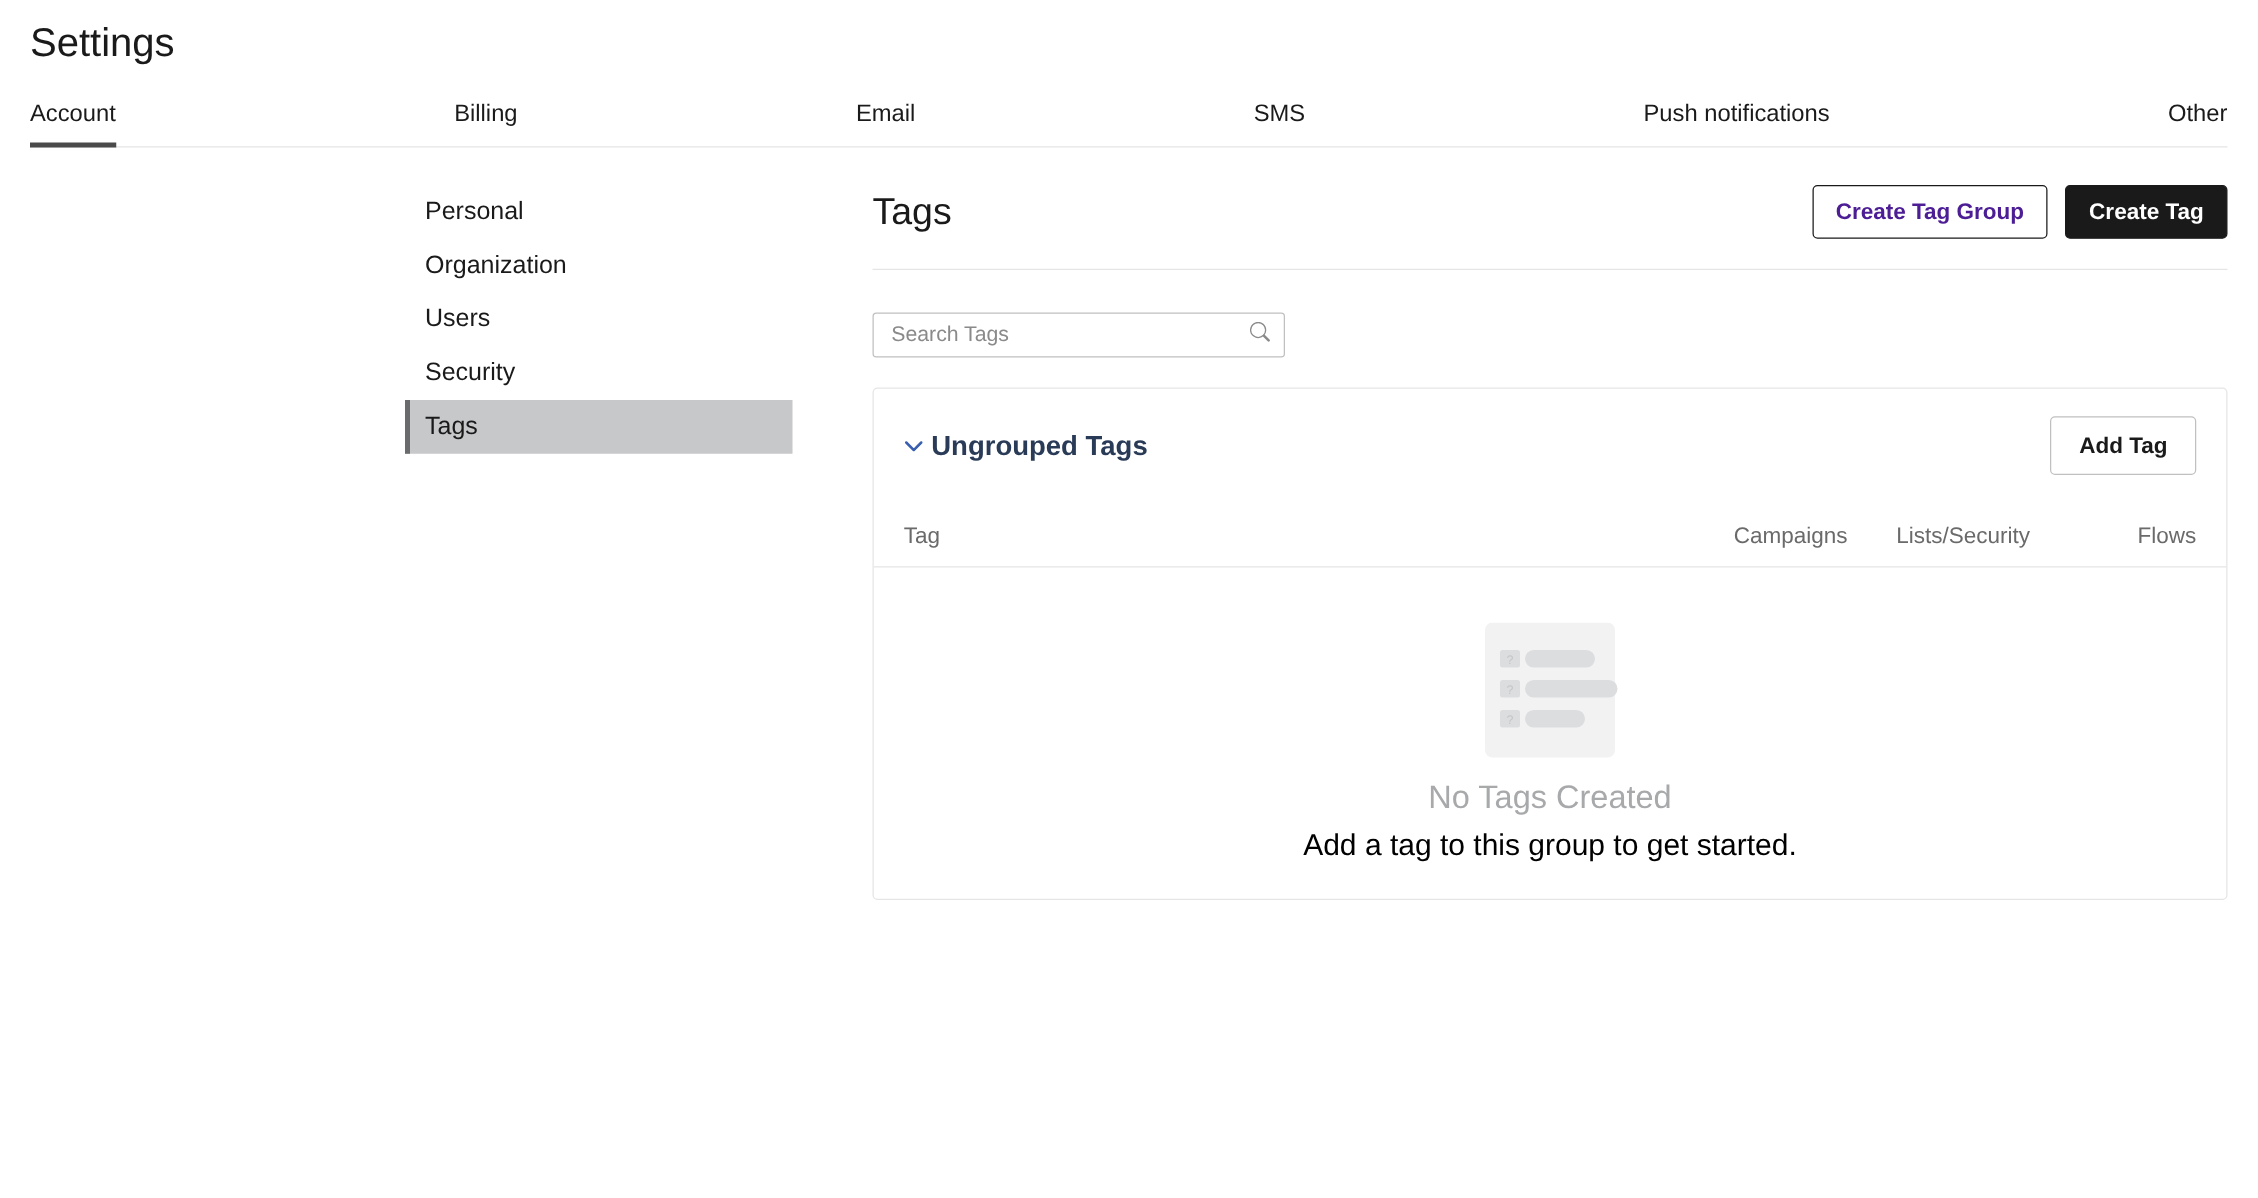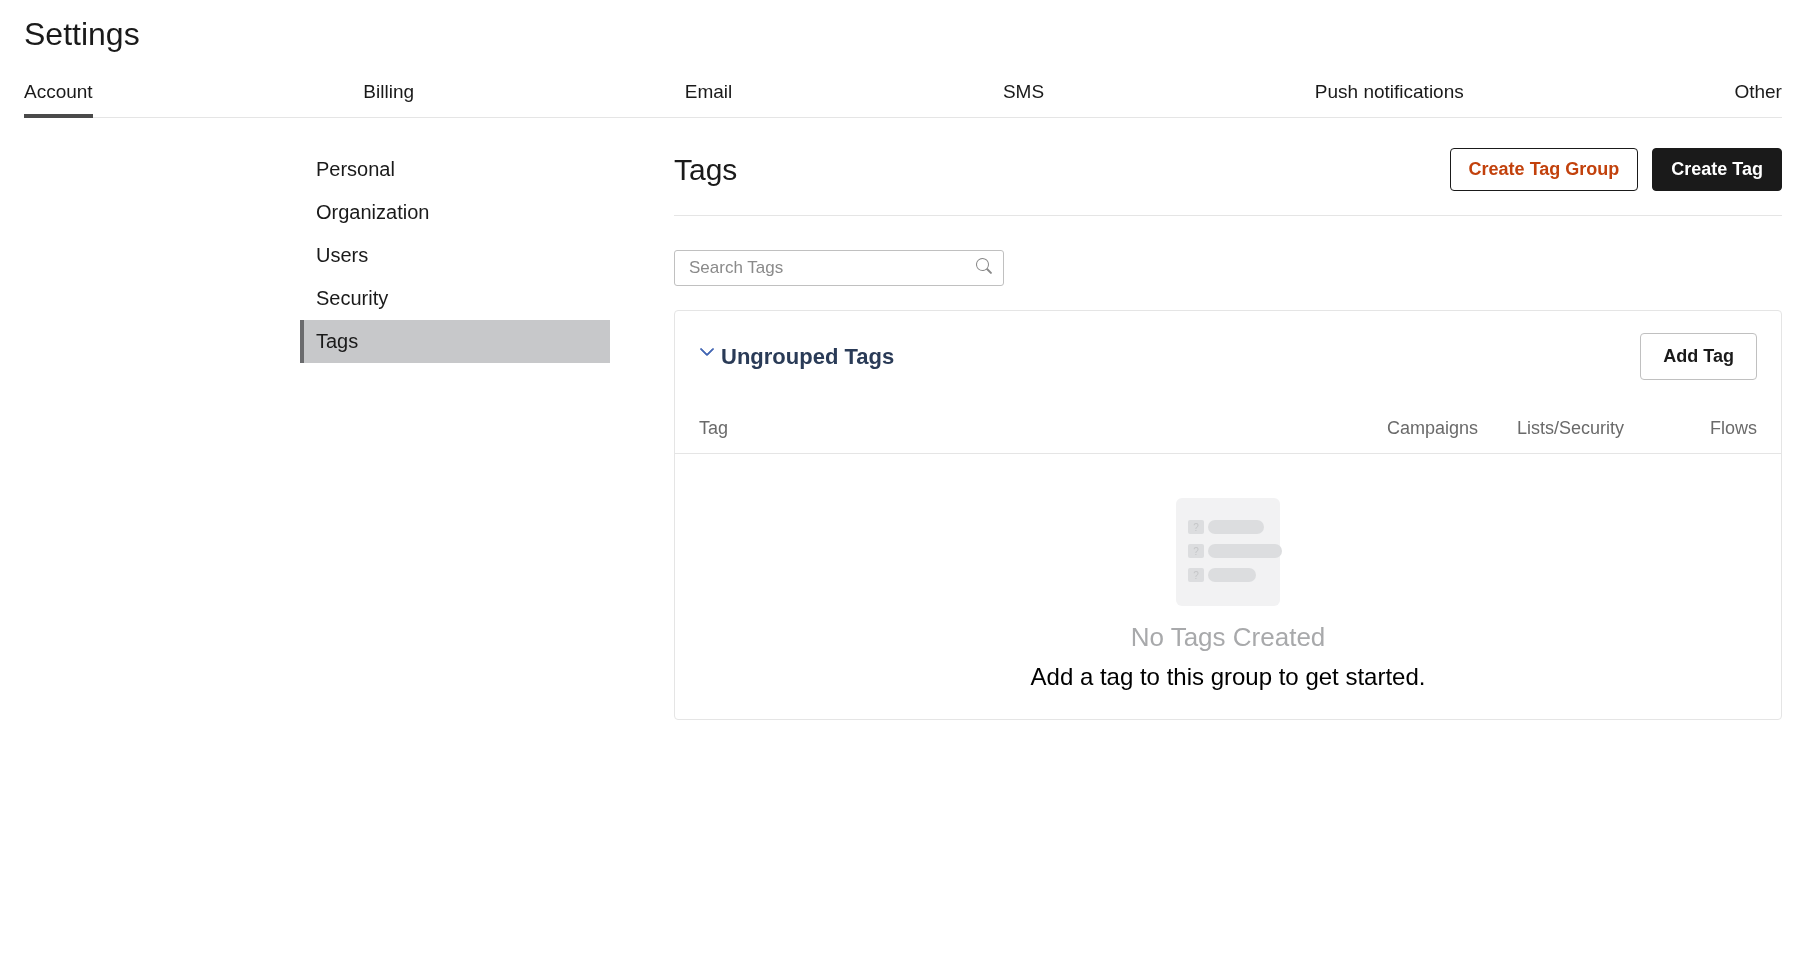--- a/index.html
+++ b/index.html
@@ -43,20 +43,21 @@
       position: absolute;
       left: 0;
       right: 0;
       bottom: -1px;
       height: 4px;
       background: #4a4a4a;
     }
     .content {
       display: flex;
       padding-top: 30px;
+      margin-left: 24px;
     }
     .sidebar {
       width: 310px;
       margin-left: 300px;
       flex-shrink: 0;
     }
     .sidebar-item {
       font-size: 20px;
       padding: 10px 16px;
       cursor: pointer;
@@ -90,21 +91,21 @@
       gap: 14px;
     }
     .btn {
       font-size: 18px;
       font-weight: 700;
       padding: 10px 18px;
       border-radius: 4px;
       cursor: pointer;
       border: 1px solid #1a1a1a;
       background: #fff;
-      color: #c2410c;
+      color: #4c1d95;
     }
     .btn.primary {
       background: #1a1a1a;
       color: #fff;
     }
     .search-wrap {
       margin-top: 34px;
     }
     .search-box {
       position: relative;
@@ -136,21 +137,21 @@
       margin-top: 24px;
     }
     .panel-header {
       display: flex;
       justify-content: space-between;
       align-items: center;
       padding: 22px 24px 20px 24px;
     }
     .panel-title-wrap {
       display: flex;
-      align-items: flex-start;
+      align-items: flex-end;
       gap: 6px;
     }
     .chevron-icon {
       color: #3a5fb0;
     }
     .panel-title {
       font-size: 22px;
       font-weight: 700;
       color: #2a3b57;
     }

